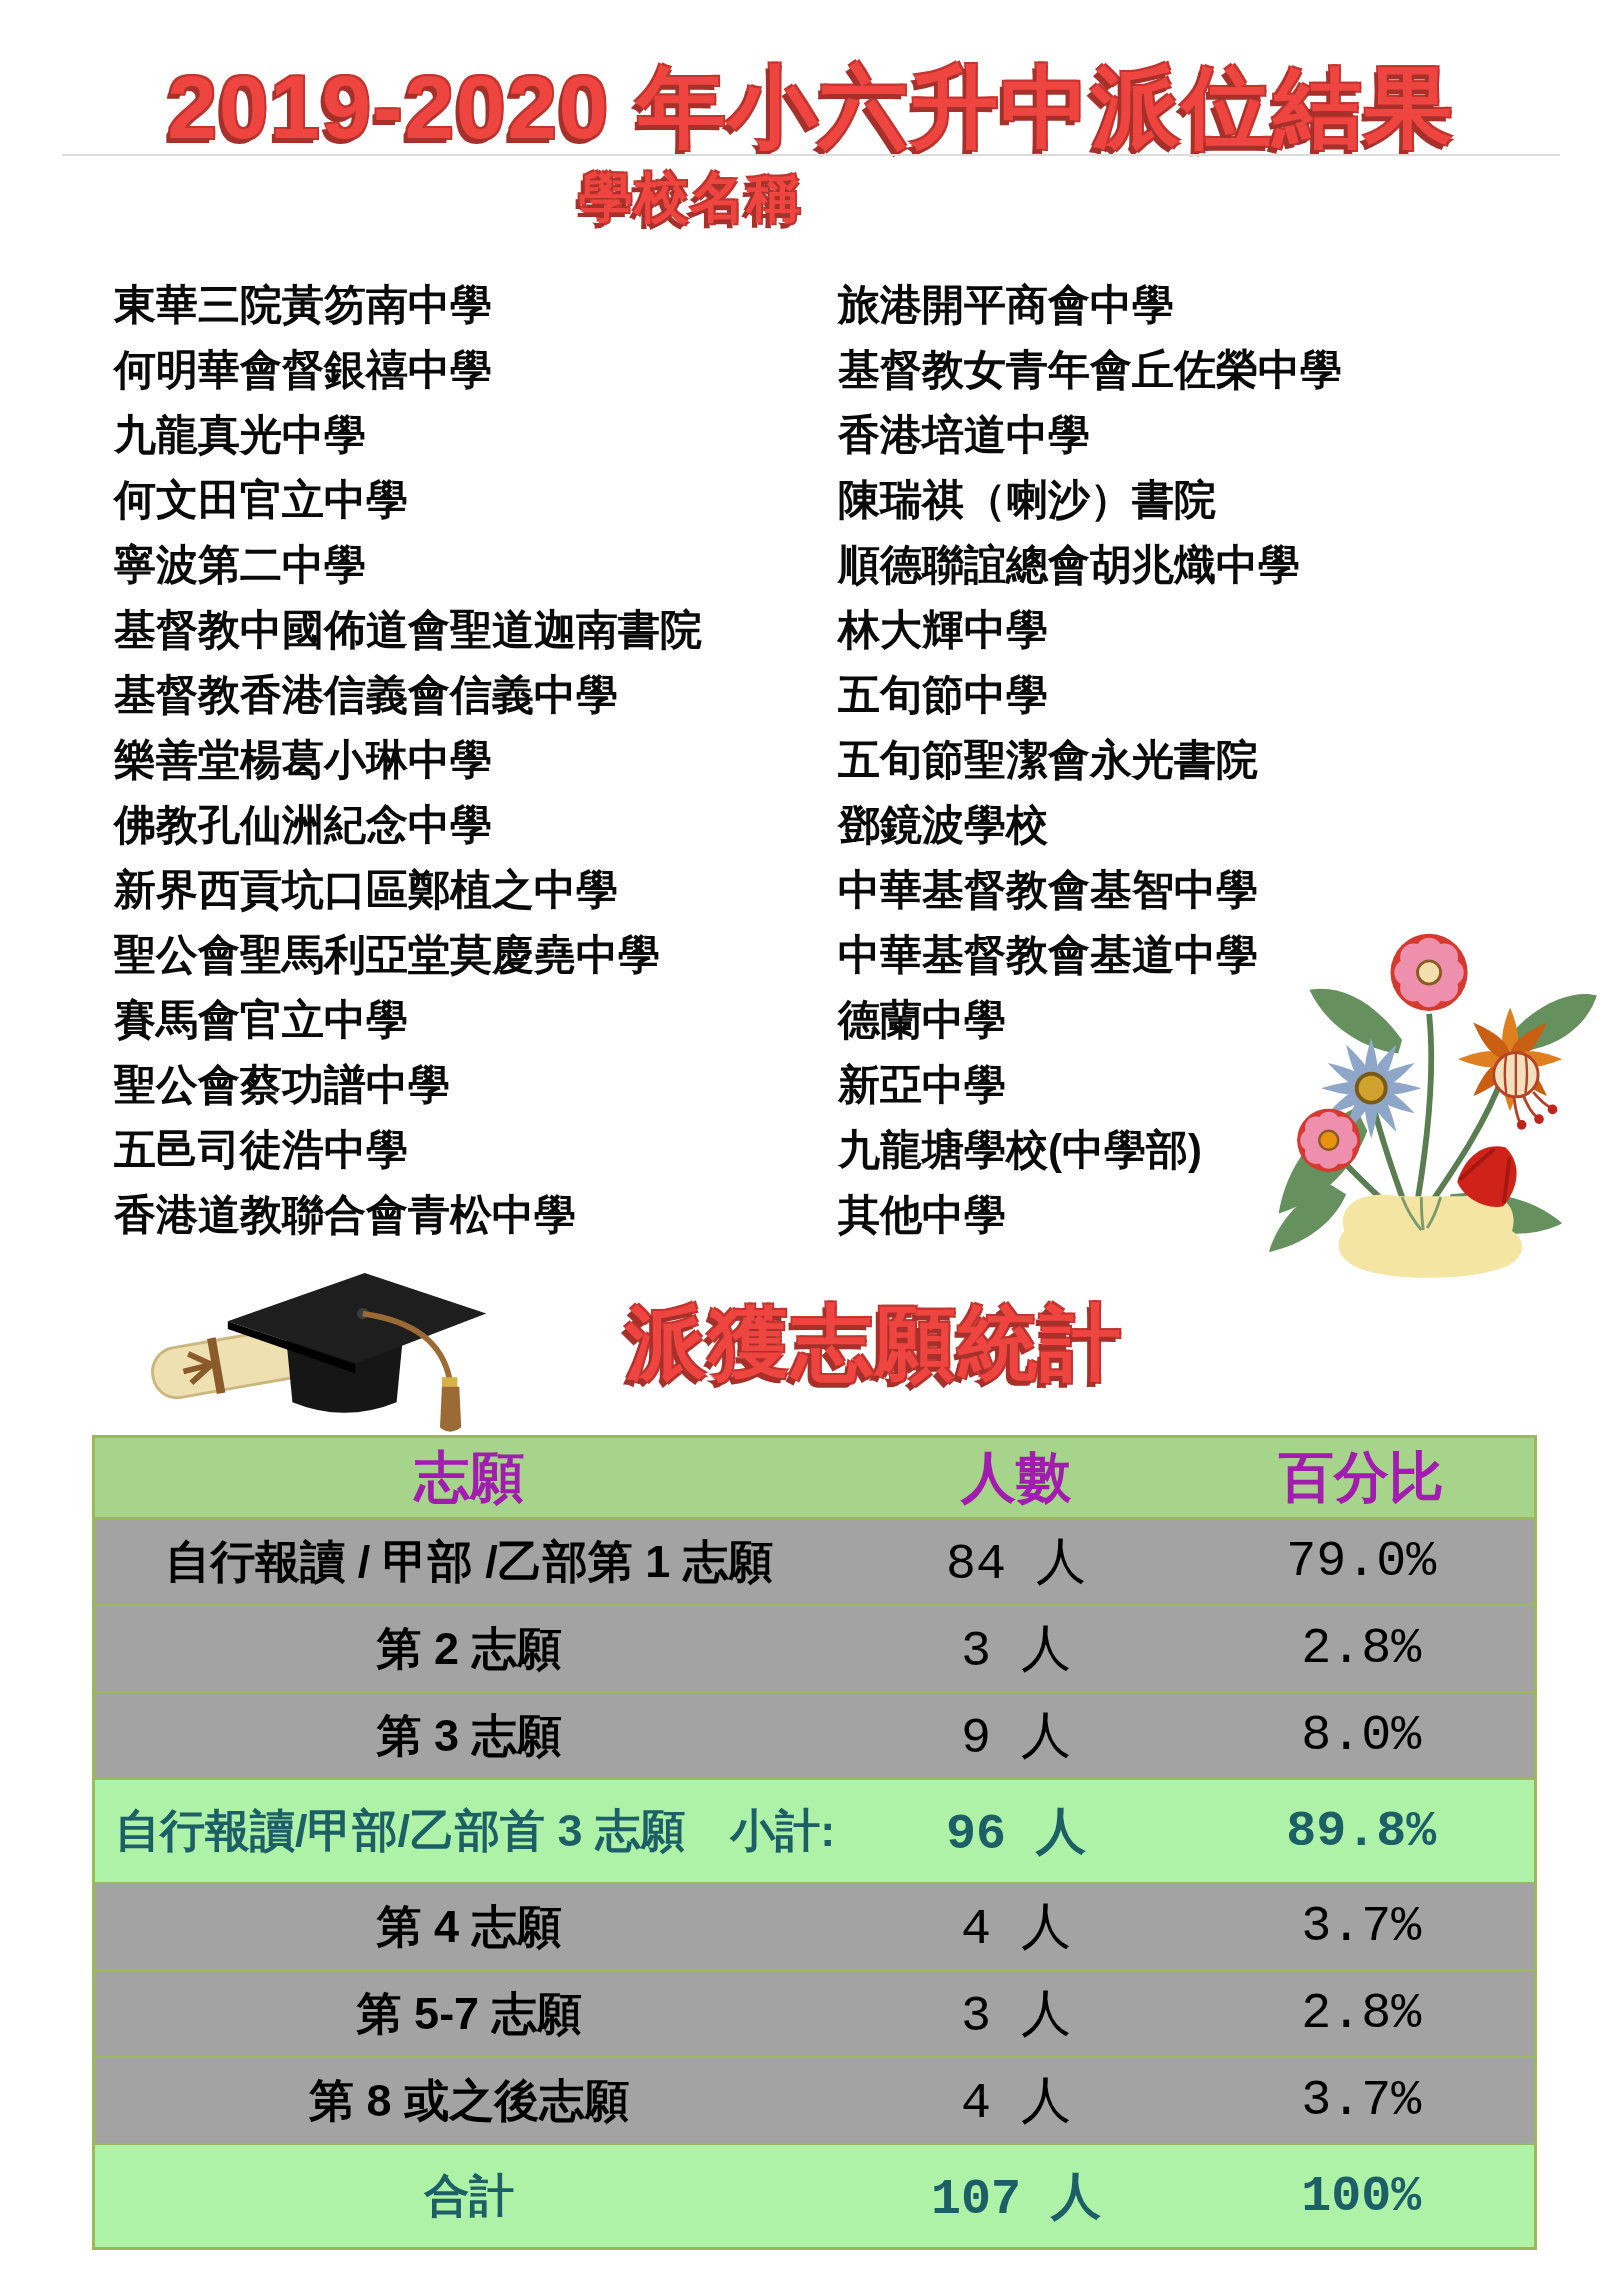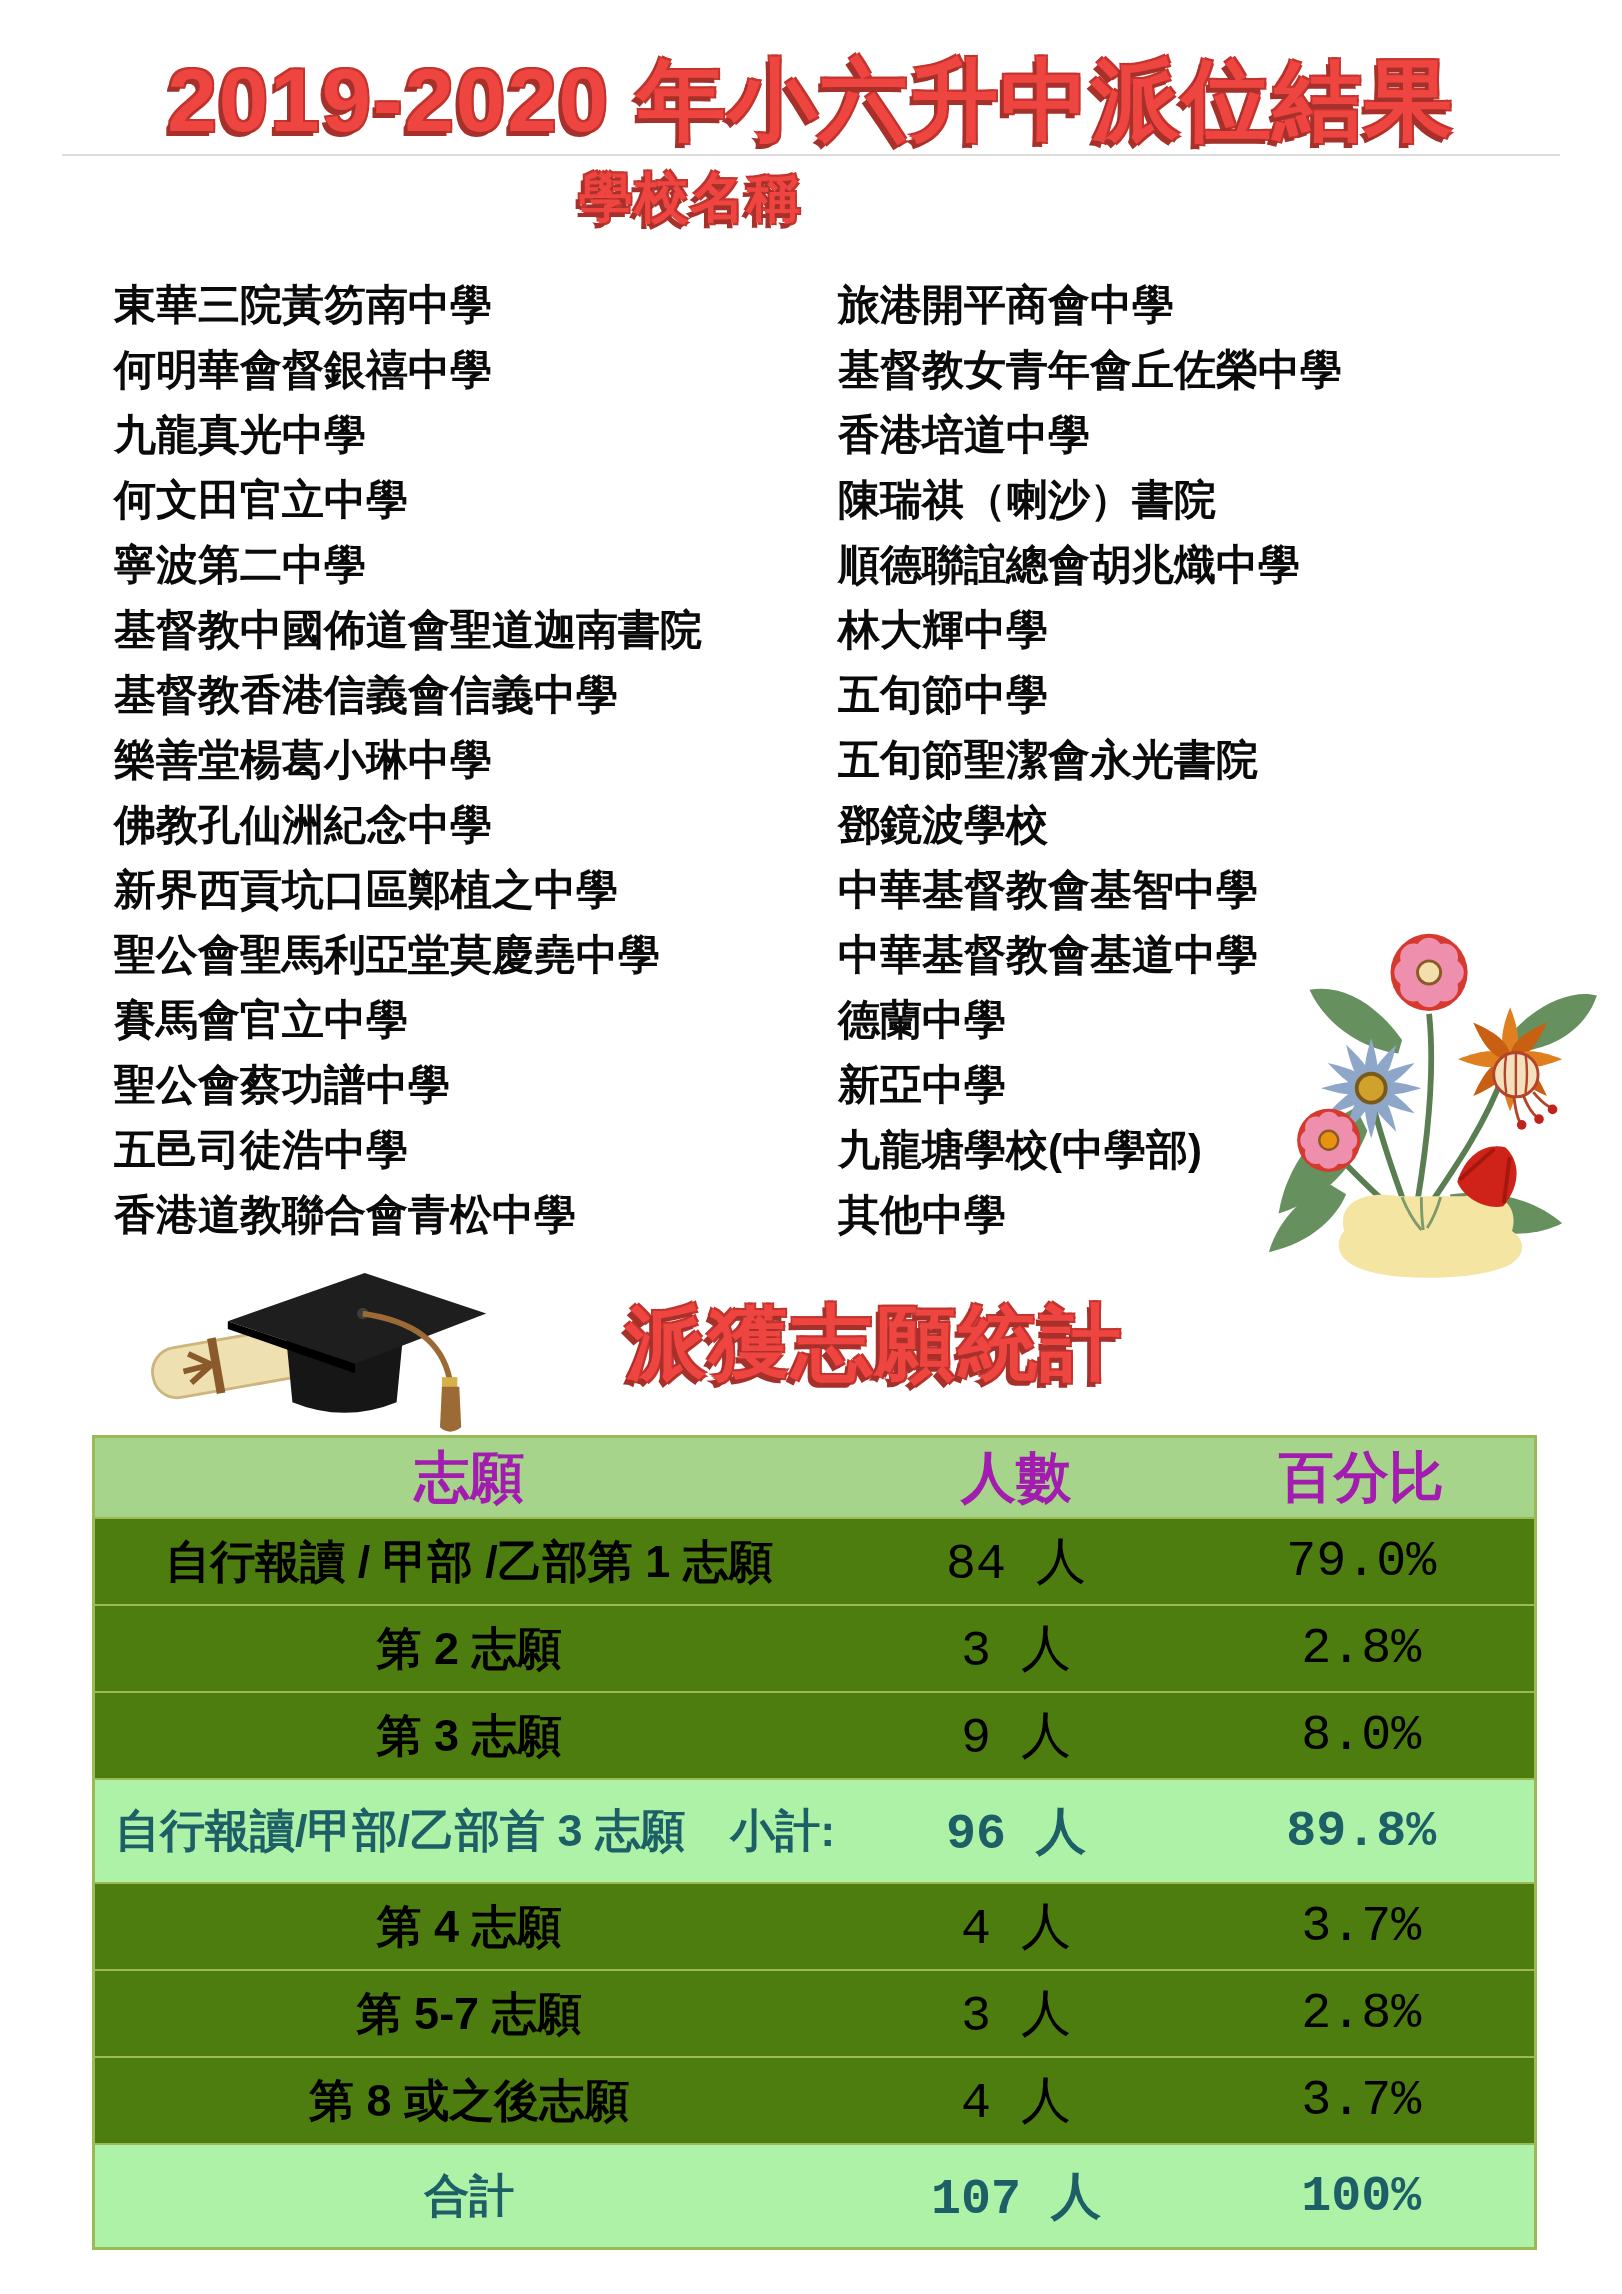--- a/index.html
+++ b/index.html
@@ -7,21 +7,21 @@
     position:relative;width:1622px;height:2294px;background:#ffffff;overflow:hidden;
     font-family:"Liberation Sans", sans-serif;color:#000;
   }
   
   .red-title{
     position:absolute;margin:0;text-align:center;font-weight:900;
     color:#ee4540;
     text-shadow:-3.9px 4.8px 0 #a8302a, -1.9px -1.9px 0 #c4342e, 1.9px -1.9px 0 #c4342e, 1.9px 1.9px 0 #c4342e;
     letter-spacing:1.9px;white-space:nowrap;
   }
-  .main-title{top:41px;left:0;width:100%;font-size:89px;}
+  .main-title{top:48px;left:0;width:100%;font-size:89px;}
   .school-heading{top:162px;left:0;width:1381px;font-size:54px;}
   .stats-heading{top:1290px;left:116px;width:1516px;font-size:81px;}
   .title-rule{
     position:absolute;top:154px;left:62px;width:1498px;height:0;
     border:none;border-top:2.9px solid #dcdcdc;margin:0;
   }
   
   .school-col{position:absolute;top:272px;}
   .school-col.left{left:114px;width:714px;}
   .school-col.right{left:838px;width:734px;}
@@ -32,21 +32,21 @@
   
   .flower-art{position:absolute;left:1257px;top:903px;width:348px;height:381px;}
   .cap-art{position:absolute;left:141px;top:1244px;width:353px;height:195px;}
   
   .stats-table{
     position:absolute;left:92px;top:1435px;width:1439px;
     border:3.9px solid #9bb957;background:#fff;
   }
   .trow{
     display:grid;grid-template-columns:52% 24% 24%;align-items:center;
-    border-top:2.9px solid #9bb957;background:#4d7c0f;min-height:85px;
+    border-top:2.9px solid #9bb957;background:#a3a3a3;min-height:85px;
   }
   .trow.thead{border-top:none;background:#a6d48a;min-height:79px;}
   .trow.highlight{background:#aef2a8;min-height:102px;}
   .cell{white-space:nowrap;overflow:visible;}
   .hcell{
     text-align:center;font-size:55px;font-weight:bold;color:#a21caf;
   }
   .c-label{text-align:center;font-size:45px;font-weight:bold;color:#000;}
   .left-label .c-label{text-align:center;padding-left:12px;}
   .c-count,.c-percent{

